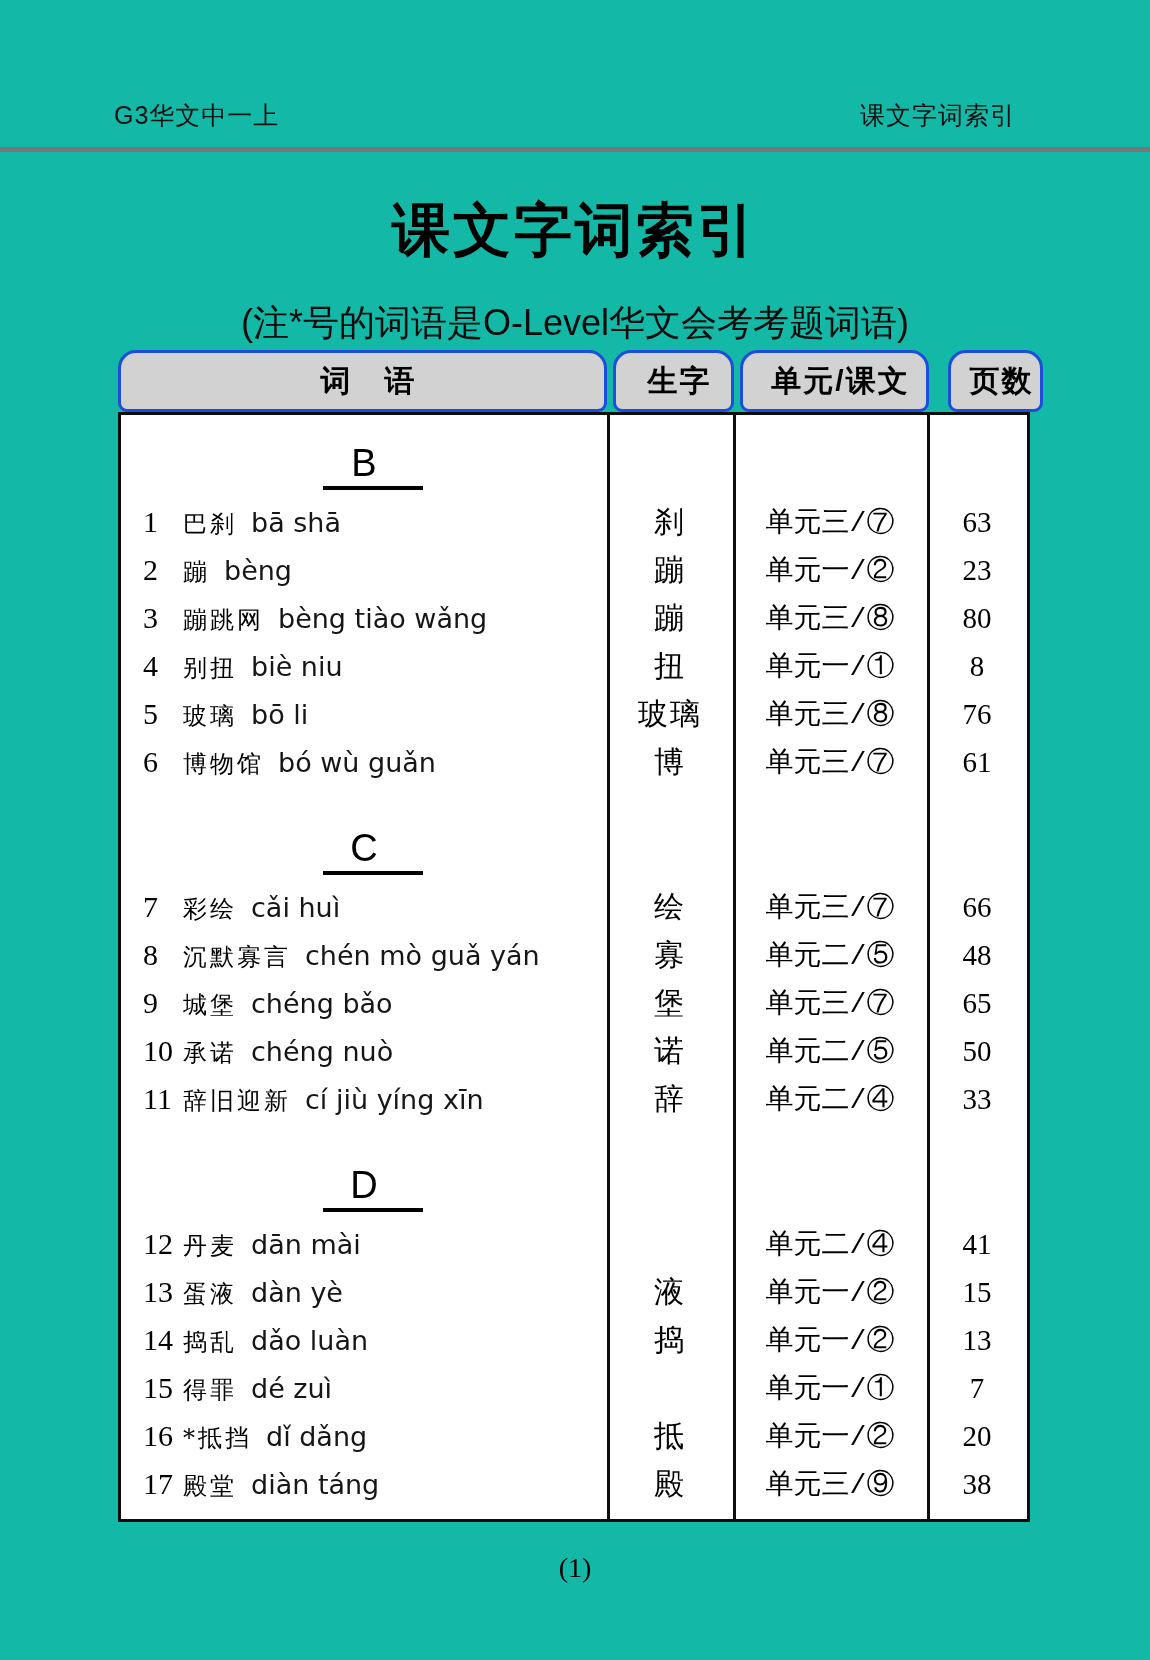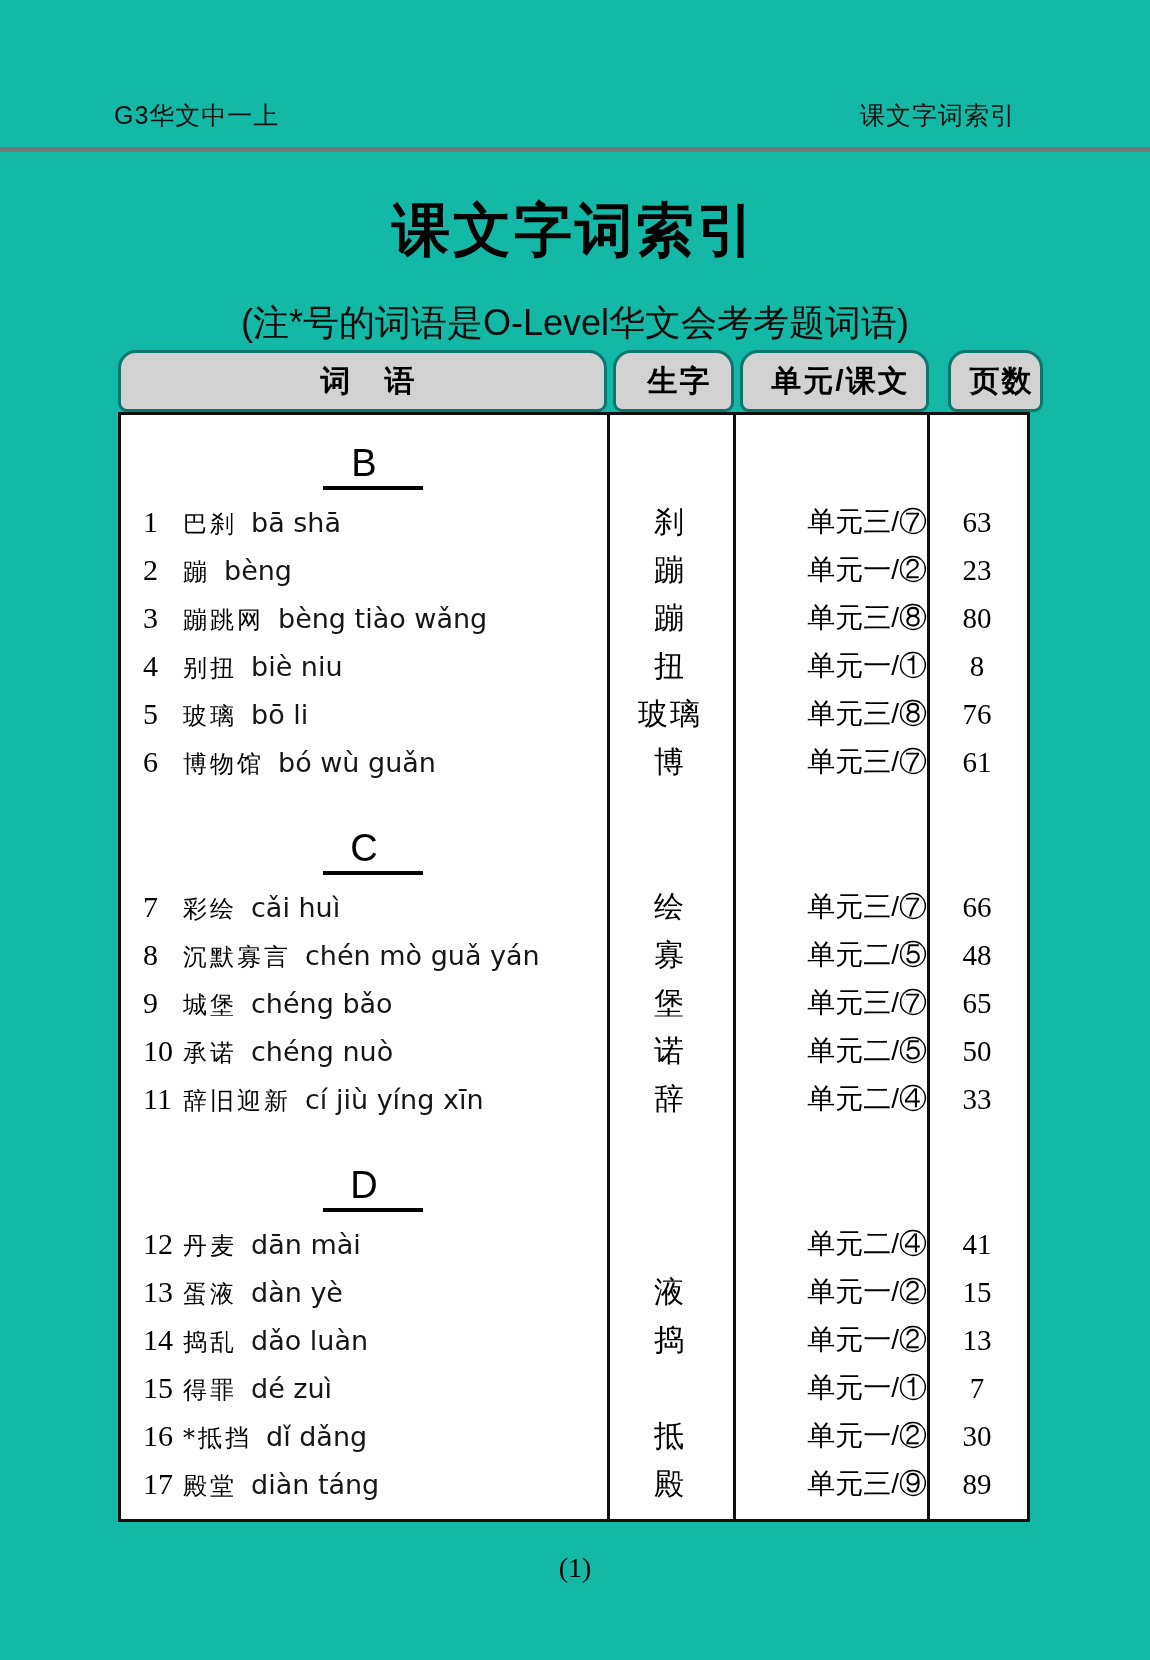--- a/index.html
+++ b/index.html
@@ -52,21 +52,21 @@
   
   .thead {
     position: absolute;
     top: 350px; left: 118px; width: 912px; height: 62px;
     display: flex;
   }
   .thcell {
     box-sizing: border-box;
     height: 62px;
     background: #d2d2d2;
-    border: 3px solid #0f766e;
+    border: 3px solid #1d4ed8;
     border-radius: 18px 18px 9px 9px;
     display: flex;
     align-items: center;
     justify-content: center;
     font-size: 30px;
     font-weight: bold;
     letter-spacing: 2px;
     flex: none;
     padding-left: 12px;
   }
@@ -144,22 +144,22 @@
     box-sizing: border-box;
     width: 126px;
     text-align: center;
     font-family: "DejaVu Serif", serif;
     font-size: 30px;
     letter-spacing: 2px;
   }
   .c-unit {
     box-sizing: border-box;
     width: 194px;
-    text-align: right;
-    font-family: Liberation Sans, sans-serif;
+    text-align: center;
+    font-family: Liberation Mono, monospace;
     font-size: 28px;
   }
   .c-page {
     box-sizing: border-box;
     width: 100px;
     text-align: center;
     font-family: "Liberation Serif", serif;
     font-size: 29px;
   }
 
@@ -360,31 +360,31 @@
             <div class="c-page">7</div>
           </div>
           <div class="trow">
             <div class="c-word">
               <span class="no">16</span>
               <span class="hz">*抵挡</span>
               <span class="py">dǐ dǎng</span>
             </div>
             <div class="c-char">抵</div>
             <div class="c-unit">单元一/②</div>
-            <div class="c-page">30</div>
+            <div class="c-page">20</div>
           </div>
           <div class="trow">
             <div class="c-word">
               <span class="no">17</span>
               <span class="hz">殿堂</span>
               <span class="py">diàn táng</span>
             </div>
             <div class="c-char">殿</div>
             <div class="c-unit">单元三/⑨</div>
-            <div class="c-page">89</div>
+            <div class="c-page">38</div>
           </div>
         </div>
       </div>
   </div>
 
   <div class="footer">(1)</div>
 
 </div>
 
 </body></html>

